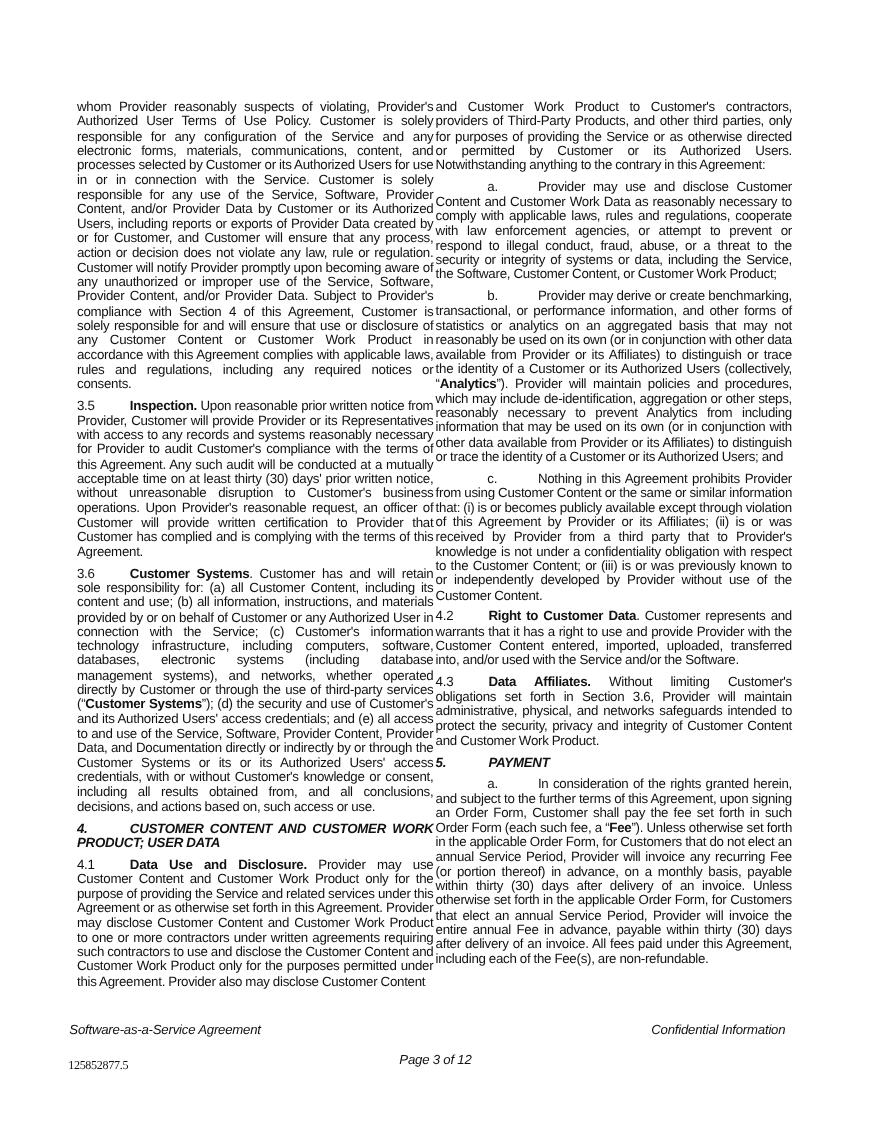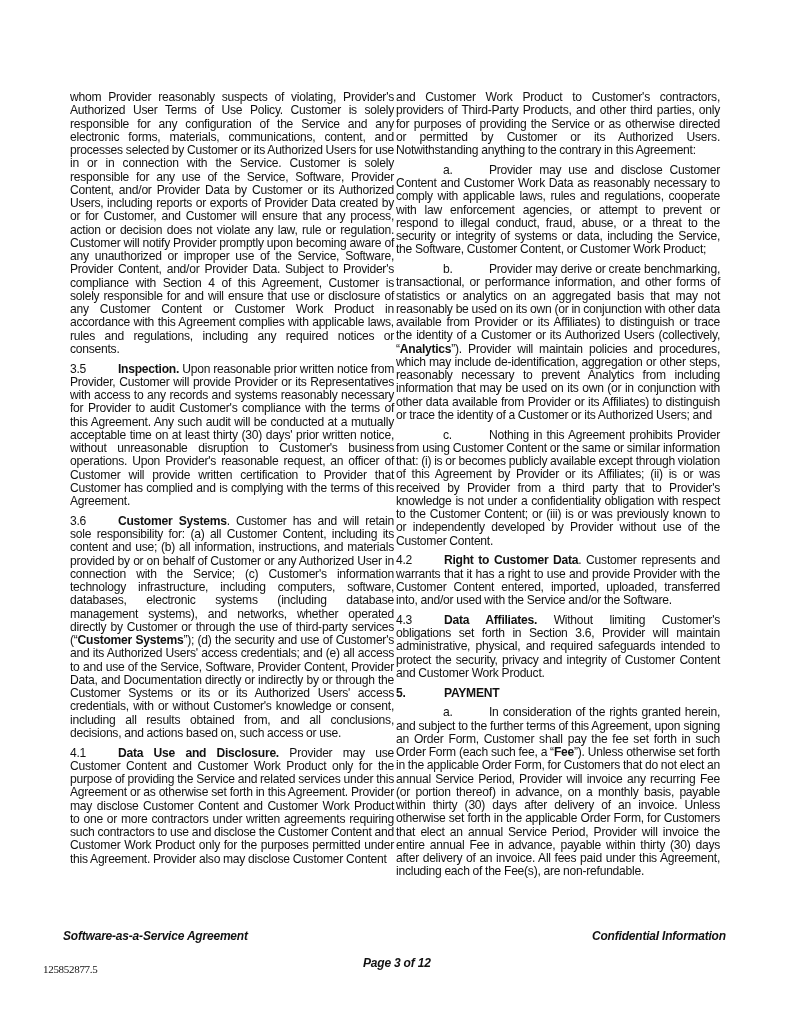--- a/index.html
+++ b/index.html
@@ -33,67 +33,68 @@
     }
     .subnum {
       display: inline-block;
       padding-left: 47px;
       width: 46px;
     }
     b { font-weight: bold; }
     .heading {
       font-weight: bold;
       margin: 0 0 6.5px 0;
+      font-style: italic;
     }
     .footer {
       position: absolute;
       top: 929px;
       font-style: italic;
       font-size: 12px;
       letter-spacing: -0.2px;
-      font-weight: bold;
     }
     .footer-left { left: 63px; }
     .footer-center { left: 363px; margin-top: 27px; }
     .footer-right { left: 592px; }
     .docid {
       position: absolute;
       top: 963px;
-      left: 43px;
+      left: 62px;
       font-family: "Liberation Serif", serif;
       font-size: 11px;
       letter-spacing: -0.3px;
     }
   </style>
 </head>
 <body>
 
 <div class="col col-left">
   <p class="para">whom Provider reasonably suspects of violating, Provider's Authorized User Terms of Use Policy. Customer is solely responsible for any configuration of the Service and any electronic forms, materials, communications, content, and processes selected by Customer or its Authorized Users for use in or in connection with the Service. Customer is solely responsible for any use of the Service, Software, Provider Content, and/or Provider Data by Customer or its Authorized Users, including reports or exports of Provider Data created by or for Customer, and Customer will ensure that any process, action or decision does not violate any law, rule or regulation. Customer will notify Provider promptly upon becoming aware of any unauthorized or improper use of the Service, Software, Provider Content, and/or Provider Data.  Subject to Provider's compliance with Section 4 of this Agreement, Customer is solely responsible for and will ensure that use or disclosure of any Customer Content or Customer Work Product in accordance with this Agreement complies with applicable laws, rules and regulations, including any required notices or consents.</p>
 
   <p class="para"><span class="num">3.5</span><b>Inspection.</b><span> Upon reasonable prior written notice from Provider, Customer will provide Provider or its Representatives with access to any records and systems reasonably necessary for Provider to audit Customer's compliance with the terms of this Agreement. Any such audit will be conducted at a mutually acceptable time on at least thirty (30) days' prior written notice, without unreasonable disruption to Customer's business operations.  Upon Provider's reasonable request, an officer of Customer will provide written certification to Provider that Customer has complied and is complying with the terms of this Agreement.</span></p>
 
   <p class="para"><span class="num">3.6</span><b>Customer Systems</b><span>. Customer has and will retain sole responsibility for: (a) all Customer Content, including its content and use; (b) all information, instructions, and materials provided by or on behalf of Customer or any Authorized User in connection with the Service; (c) Customer's information technology infrastructure, including computers, software, databases, electronic systems (including database management systems), and networks, whether operated directly by Customer or through the use of third-party services (“</span><b>Customer Systems</b><span>”); (d) the security and use of Customer's and its Authorized Users' access credentials; and (e) all access to and use of the Service, Software, Provider Content, Provider Data, and Documentation directly or indirectly by or through the Customer Systems or its or its Authorized Users' access credentials, with or without Customer's knowledge or consent, including all results obtained from, and all conclusions, decisions, and actions based on, such access or use.</span></p>
 
+  <p class="para heading"><span class="num">4.</span><span>CUSTOMER CONTENT AND CUSTOMER WORK PRODUCT; USER DATA</span></p>
 
   <p class="para"><span class="num">4.1</span><b>Data Use and Disclosure.</b><span> Provider may use Customer Content and Customer Work Product only for the purpose of providing the Service and related services under this Agreement or as otherwise set forth in this Agreement. Provider may disclose Customer Content and Customer Work Product to one or more contractors under written agreements requiring such contractors to use and disclose the Customer Content and Customer Work Product only for the purposes permitted under this Agreement. Provider also may disclose Customer Content</span></p>
 </div>
 
 <div class="col col-right">
   <p class="para">and Customer Work Product to Customer's contractors, providers of Third-Party Products, and other third parties, only for purposes of providing the Service or as otherwise directed or permitted by Customer or its Authorized Users. Notwithstanding anything to the contrary in this Agreement:</p>
 
   <p class="para"><span class="subnum">a.</span><span>Provider may use and disclose Customer Content and Customer Work Data as reasonably necessary to comply with applicable laws, rules and regulations, cooperate with law enforcement agencies, or attempt to prevent or respond to illegal conduct, fraud, abuse, or a threat to the security or integrity of systems or data, including the Service, the Software, Customer Content, or Customer Work Product;</span></p>
 
   <p class="para"><span class="subnum">b.</span><span>Provider may derive or create benchmarking, transactional, or performance information, and other forms of statistics or analytics on an aggregated basis that may not reasonably be used on its own (or in conjunction with other data available from Provider or its Affiliates) to distinguish or trace the identity of a Customer or its Authorized Users (collectively, “</span><b>Analytics</b><span>”).  Provider will maintain policies and procedures, which may include de-identification, aggregation or other steps, reasonably necessary to prevent Analytics from including information that may be used on its own (or in conjunction with other data available from Provider or its Affiliates) to distinguish or trace the identity of a Customer or its Authorized Users; and</span></p>
 
   <p class="para"><span class="subnum">c.</span><span>Nothing in this Agreement prohibits Provider from using Customer Content or the same or similar information that: (i) is or becomes publicly available except through violation of this Agreement by Provider or its Affiliates; (ii) is or was received by Provider from a third party that to Provider's knowledge is not under a confidentiality obligation with respect to the Customer Content; or (iii) is or was previously known to or independently developed by Provider without use of the Customer Content.</span></p>
 
   <p class="para"><span class="num">4.2</span><b>Right to Customer Data</b><span>.  Customer represents and warrants that it has a right to use and provide Provider with the Customer Content entered, imported, uploaded, transferred into, and/or used with the Service and/or the Software.</span></p>
 
-  <p class="para"><span class="num">4.3</span><b>Data Affiliates.</b><span> Without limiting Customer's obligations set forth in Section 3.6, Provider will maintain administrative, physical, and required safeguards intended to protect the security, privacy and integrity of Customer Content and Customer Work Product.</span></p>
+  <p class="para"><span class="num">4.3</span><b>Data Affiliates.</b><span> Without limiting Customer's obligations set forth in Section 3.6, Provider will maintain administrative, physical, and networks safeguards intended to protect the security, privacy and integrity of Customer Content and Customer Work Product.</span></p>
 
   <p class="para heading"><span class="num">5.</span><span>PAYMENT</span></p>
 
 
   <p class="para"><span class="subnum">a.</span><span>In consideration of the rights granted herein, and subject to the further terms of this Agreement, upon signing an Order Form, Customer shall pay the fee set forth in such Order Form (each such fee, a “</span><b>Fee</b><span>”). Unless otherwise set forth in the applicable Order Form, for Customers that do not elect an annual Service Period, Provider will invoice any recurring Fee (or portion thereof) in advance, on a monthly basis, payable within thirty (30) days after delivery of an invoice. Unless otherwise set forth in the applicable Order Form, for Customers that elect an annual Service Period, Provider will invoice the entire annual Fee in advance, payable within thirty (30) days after delivery of an invoice. All fees paid under this Agreement, including each of the Fee(s), are non-refundable.</span></p>
 </div>
 
 <div class="footer footer-left">Software-as-a-Service Agreement</div>
 <div class="footer footer-center">Page 3 of 12</div>
 <div class="footer footer-right">Confidential Information</div>

